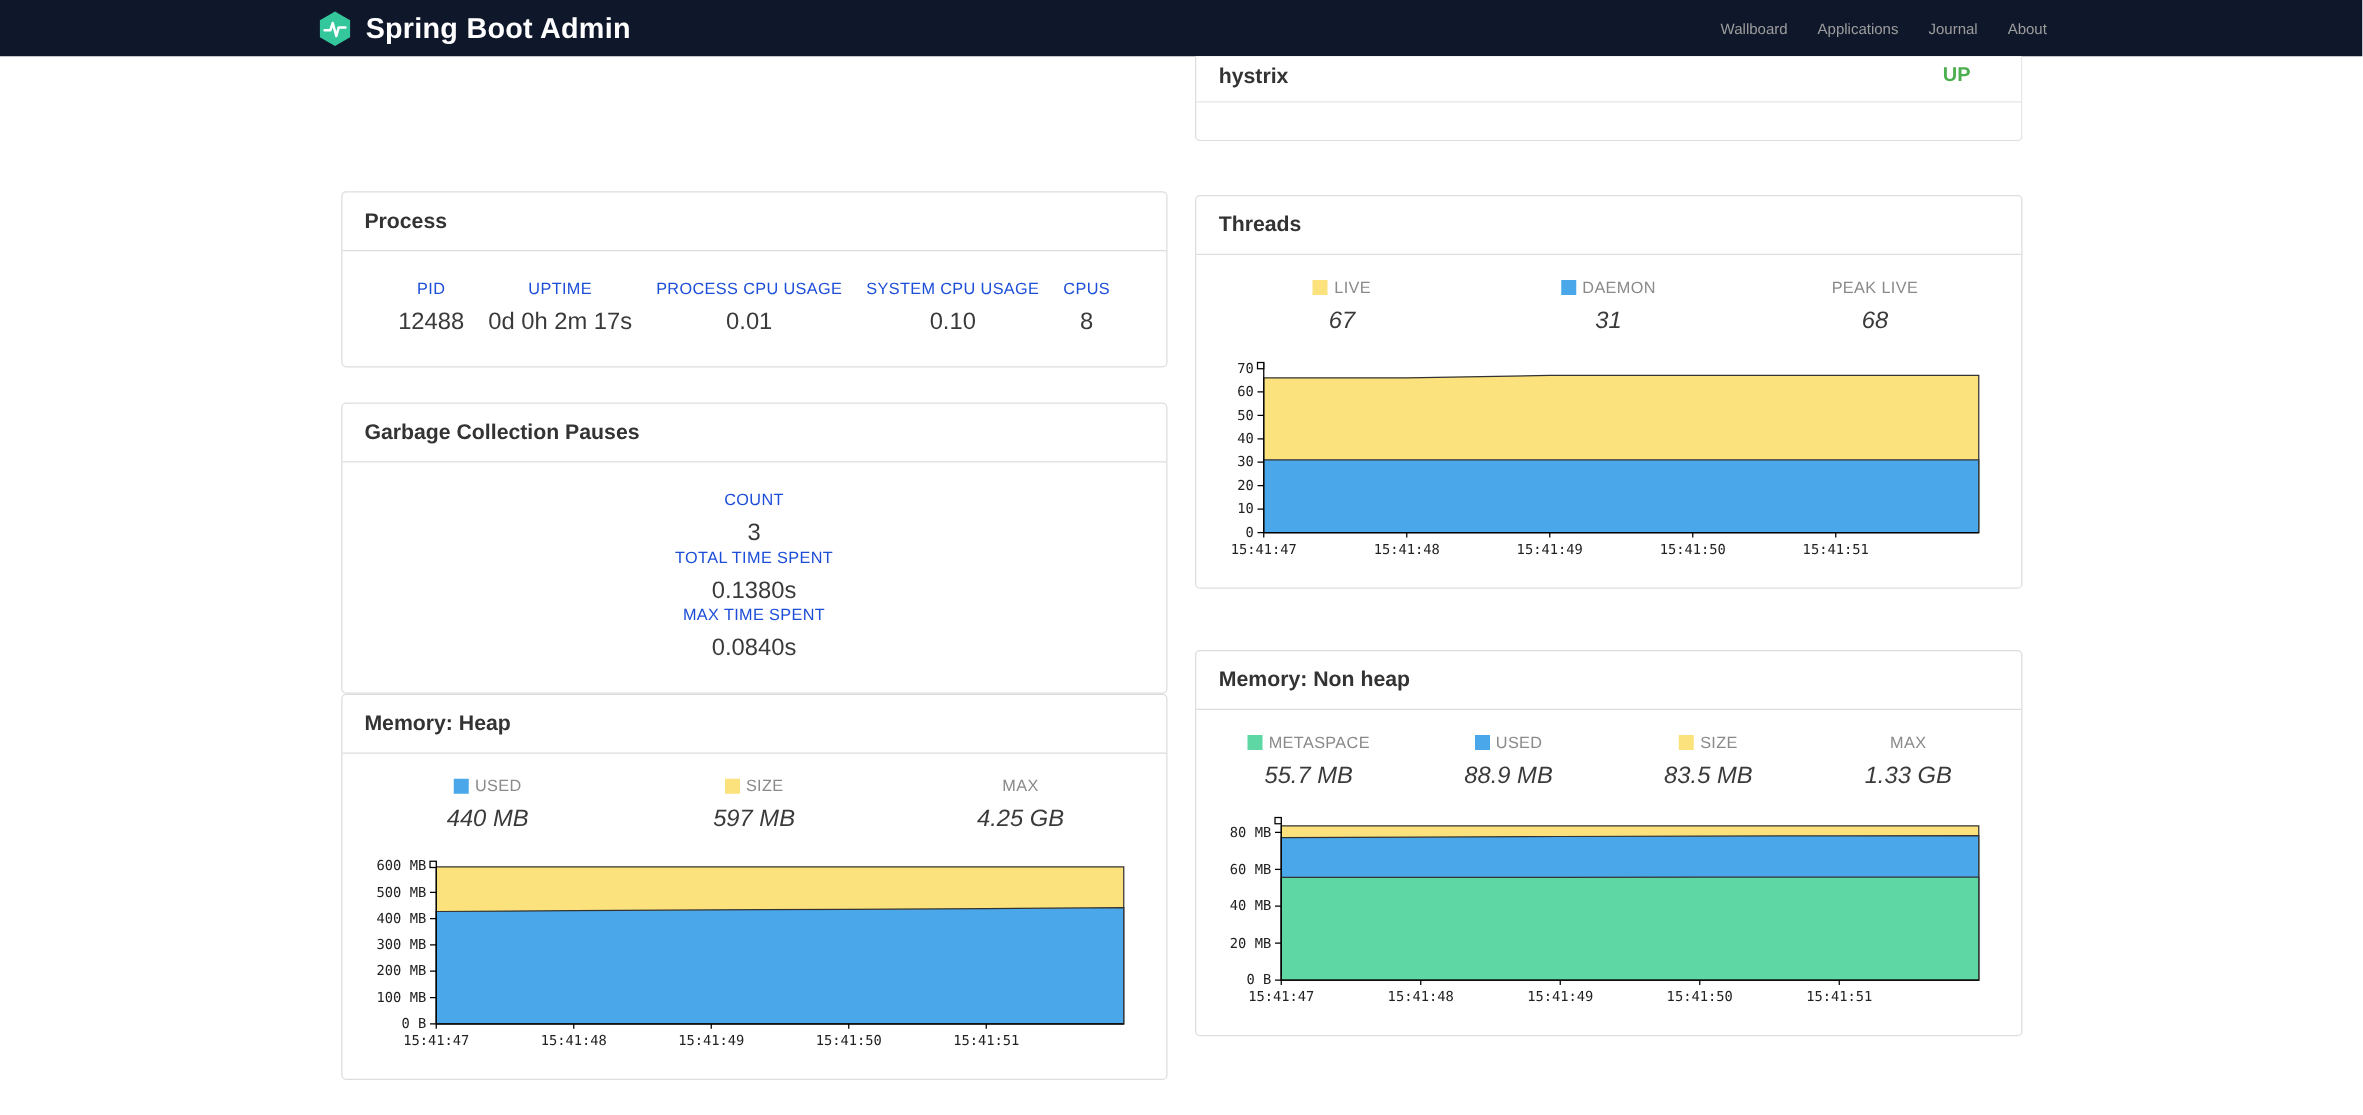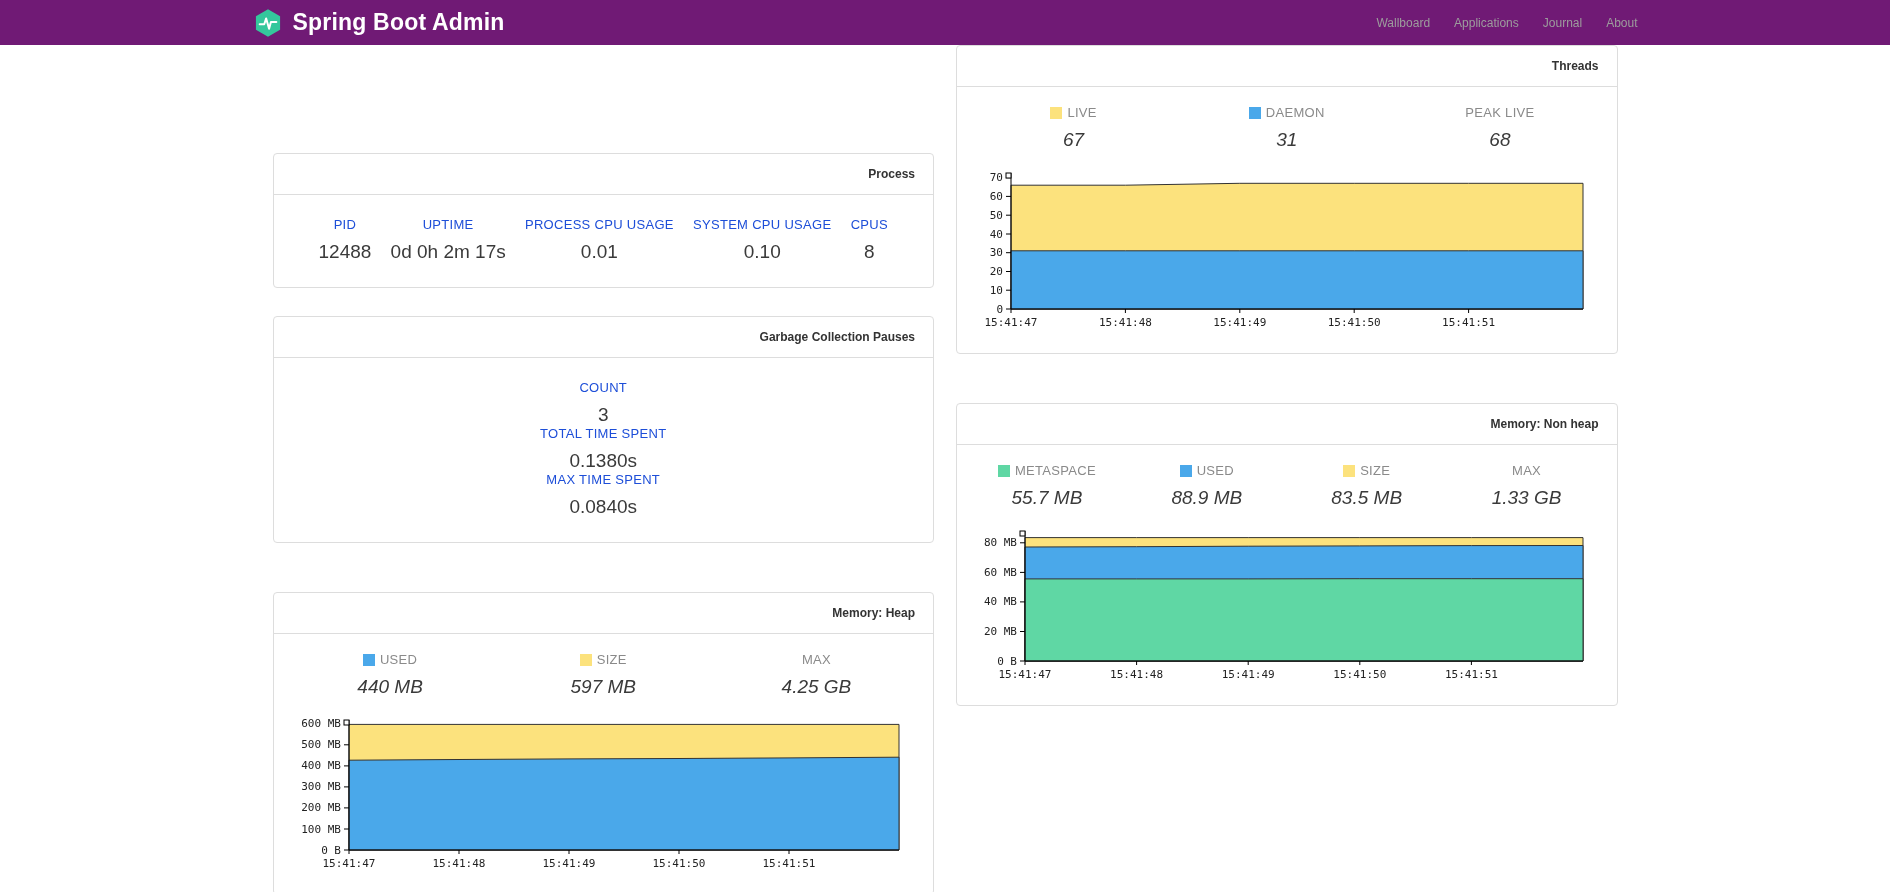--- a/index.html
+++ b/index.html
@@ -1,47 +1,47 @@
 <!DOCTYPE html>
 <html><head>
 <meta charset="utf-8">
 <style>
   * { margin:0; padding:0; box-sizing:border-box; }
   html,body { background:#ffffff; font-family:"Liberation Sans", sans-serif; }
   body { width:1890px; min-height:892px; }
 
   
-  .navbar { height:45px; background:#701a75; width:100%; }
+  .navbar { height:45px; background:#0f172a; width:100%; }
   .nav-inner { width:1385px; margin:0 auto; height:45px; display:flex; align-items:center; justify-content:space-between; }
   .brand { display:flex; align-items:center; gap:10px; text-decoration:none; cursor:pointer; }
   .brand-title { color:#ffffff; font-size:23px; font-weight:bold; letter-spacing:0.2px; }
   .logo svg { display:block; }
   .nav-links { display:flex; align-items:center; gap:24px; }
   .nav-links a { color:#9d9d9d; font-size:12px; text-decoration:none; cursor:pointer; }
 
   
   .container { width:1345px; margin:0 auto; display:flex; gap:22px; align-items:flex-start; }
   .col { flex:1 1 0; min-width:0; }
   .col-left { padding-top:108px; }
 
   .panel { background:#fff; border:1px solid #ddd; border-radius:4px; }
   .panel-header { padding:13px 18px; border-bottom:1px solid #ddd; }
-  .panel-header h2 { font-size:12px; font-weight:bold; color:#333;text-align:right; }
+  .panel-header h2 { font-size:17px; font-weight:bold; color:#333; }
 
   
   .health-panel { border-top:none; border-radius:0 0 4px 4px; margin-bottom:43px; }
   .health-row { display:flex; justify-content:space-between; align-items:center;
                 padding:6px 40px 10px 18px; border-bottom:1px solid #e5e5e5; }
   .health-name { font-size:17px; font-weight:bold; color:#333; }
   .health-status { font-size:16px; font-weight:bold; }
   .health-spacer { height:30px; }
 
   
   .panel-process { margin-bottom:28px; }
-  .panel-gc { margin-bottom:49px; }
+  .panel-gc { }
   .stats { display:flex; justify-content:space-between; padding:22px 45px 24px 45px; }
   .stats.three { padding:22px 75px 24px 75px;flex-direction:column; }
   .stat { text-align:center; }
   .stat-label { font-size:13px; color:#1d4ed8; letter-spacing:0.3px; white-space:nowrap; }
   .stat-value { font-size:19px; color:#3a3a3a; margin-top:9px; white-space:nowrap; }
 
   
   .panel-threads { margin-bottom:49px; }
   .chart-body { padding:18px 10px 18px 10px; }
   .legend { display:flex; }
@@ -189,20 +189,27 @@
               <text class="tick" x="496.0" y="155" text-anchor="middle">15:41:51</text>
             </svg>
         </div>
       </div>
     </section>
 
   </div>
 
   <div class="col col-right">
 
+    <section class="panel health-panel">
+      <div class="health-row">
+        <span class="health-name">hystrix</span>
+        <span class="health-status" style="color: rgb(76, 175, 80);">UP</span>
+      </div>
+      <div class="health-spacer"></div>
+    </section>
 
     <section class="panel panel-threads">
       <div class="panel-header">
         <h2>Threads</h2>
       </div>
       <div class="chart-body">
         <div class="legend">
           <div class="legend-item">
             <div class="legend-label">
               <span class="legend-swatch" style="background: rgb(252, 226, 125);"></span>

